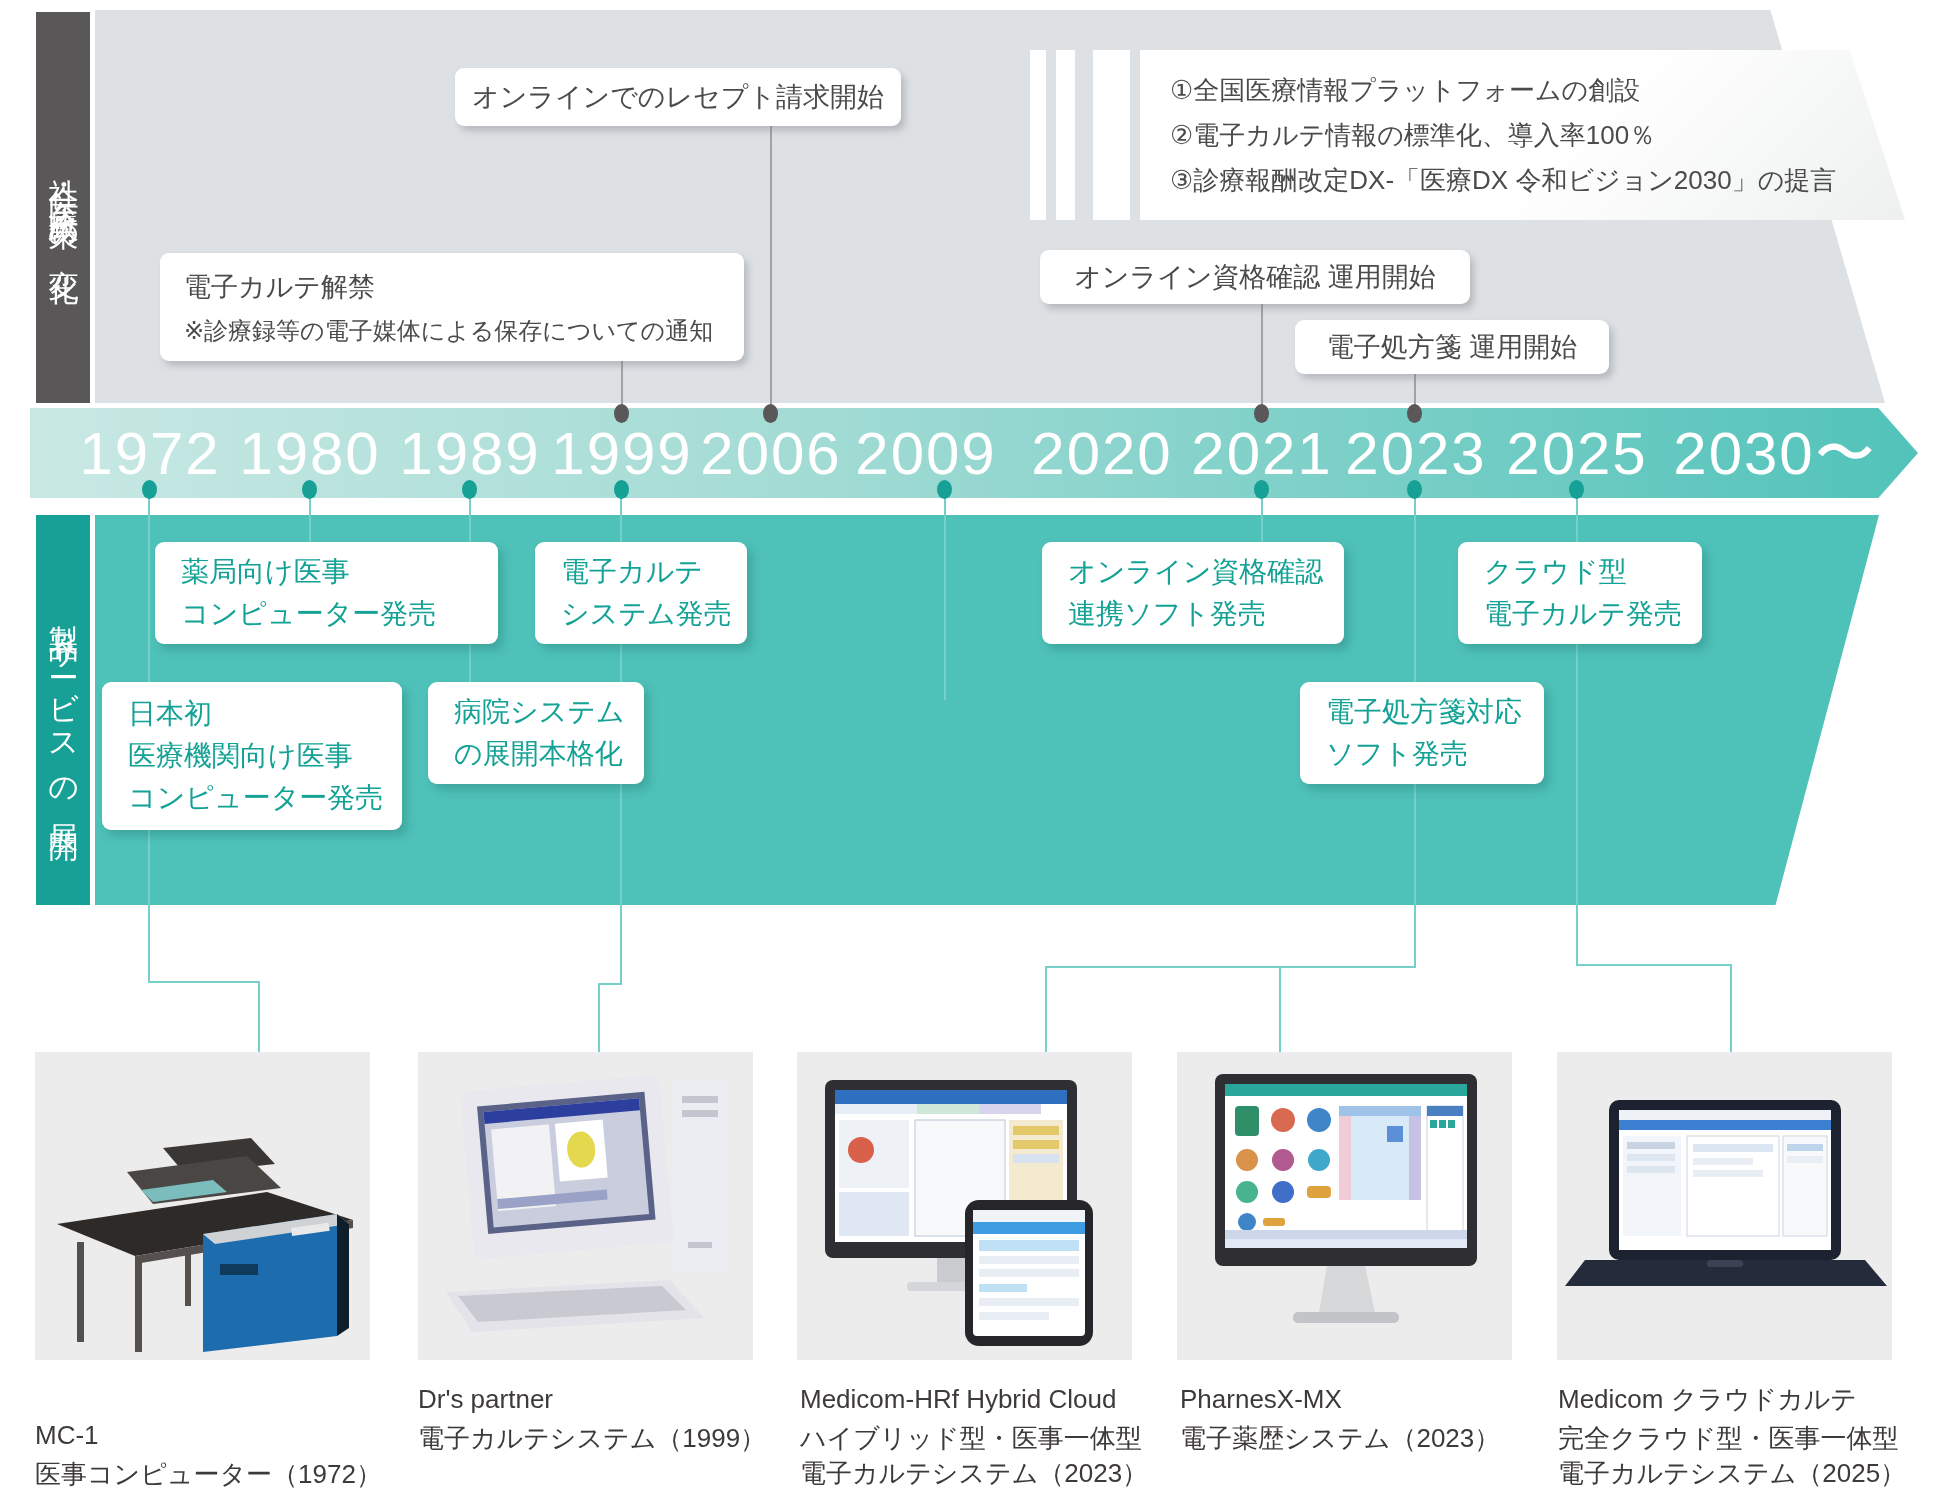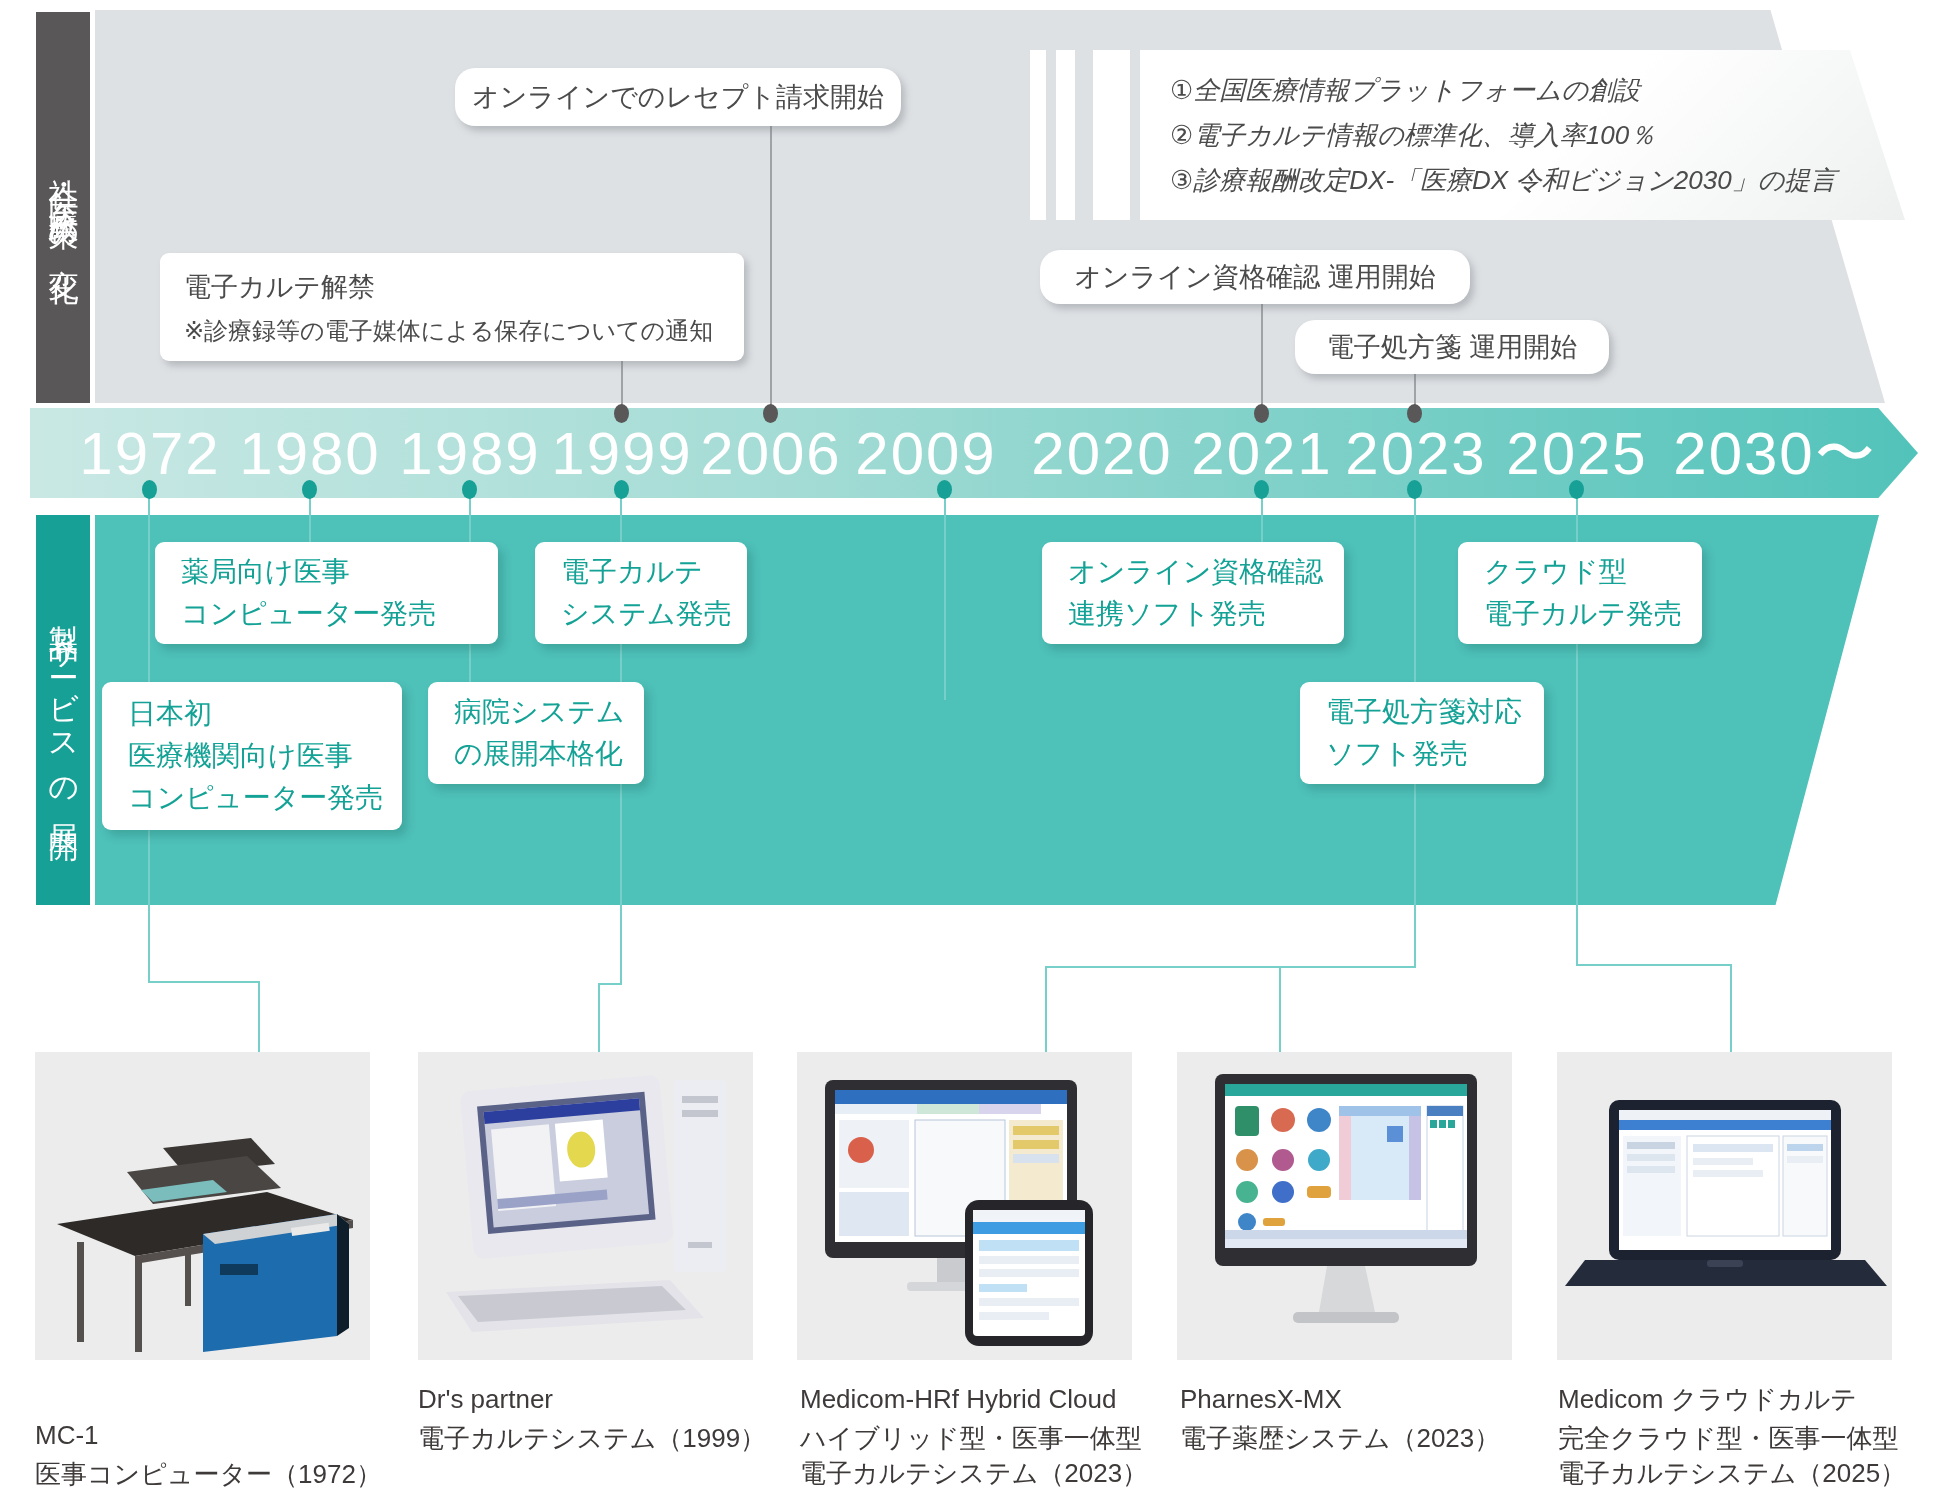--- a/index.html
+++ b/index.html
@@ -21,27 +21,27 @@
   .tab-gray{top:12px;height:391px;background:#595757;}
   .tab-teal{top:515px;height:390px;background:#17a096;font-size:30px;letter-spacing:9px;}
 
   
   .stripe{position:absolute;top:50px;height:170px;background:#ffffff;}
 
   
   .vision-box{position:absolute;left:1140px;top:50px;width:765px;height:170px;
     background:linear-gradient(135deg,#ffffff 55%,#eef0f0 100%);
     clip-path:polygon(0 0,92.8% 0,100% 100%,0 100%);
-    display:flex;flex-direction:column;justify-content:center;padding-left:30px;box-sizing:border-box;font-style:italic;}
+    display:flex;flex-direction:column;justify-content:center;padding-left:30px;box-sizing:border-box;}
   .vision-box div{font-size:26px;color:#4b4b4b;line-height:45px;white-space:nowrap;}
 
   
   .gcallout{position:absolute;background:#ffffff;border-radius:9px;color:#4b4b4b;
     box-shadow:4px 5px 7px rgba(110,115,120,.35);box-sizing:border-box;}
-  .gcallout.center{display:flex;align-items:center;justify-content:center;font-size:27px;border-radius:20px;}
+  .gcallout.center{display:flex;align-items:center;justify-content:center;font-size:27px;}
   .karte-title{font-size:27px;color:#4b4b4b;}
   .karte-note{font-size:24px;color:#4b4b4b;margin-top:10px;}
 
   .tcallout{position:absolute;background:#ffffff;border-radius:9px;color:#13a295;font-size:28px;
     line-height:1.5;white-space:pre-line;display:flex;align-items:center;padding:8px 0 8px 26px;
     box-sizing:border-box;box-shadow:5px 6px 8px rgba(20,90,85,.25);}
 
   
   .vline{position:absolute;width:2px;}
   .hline{position:absolute;height:2px;}

